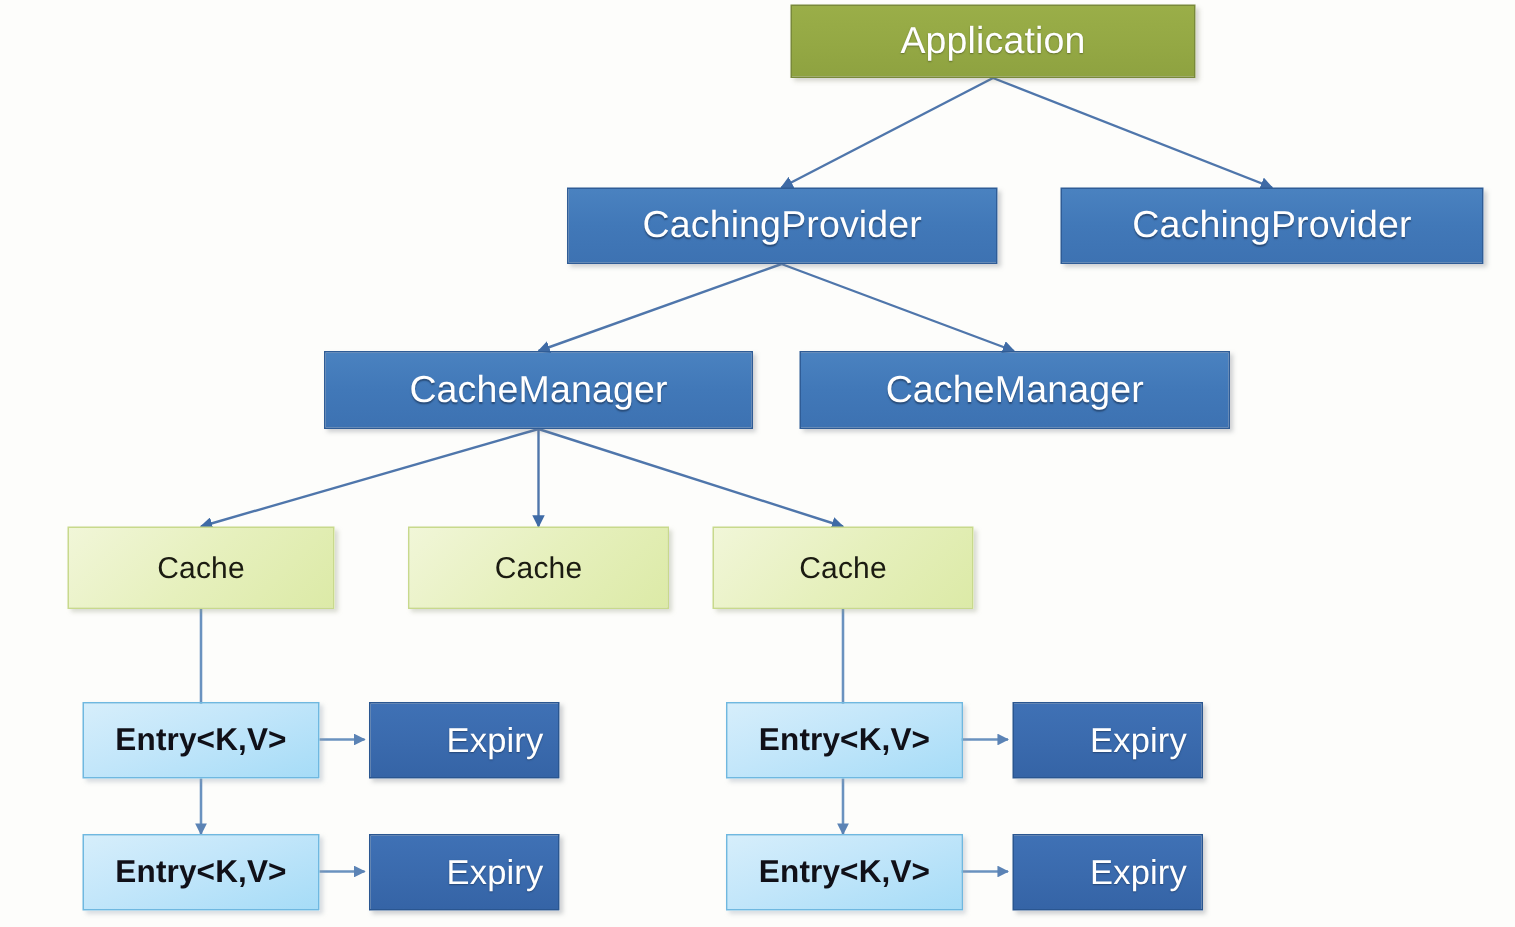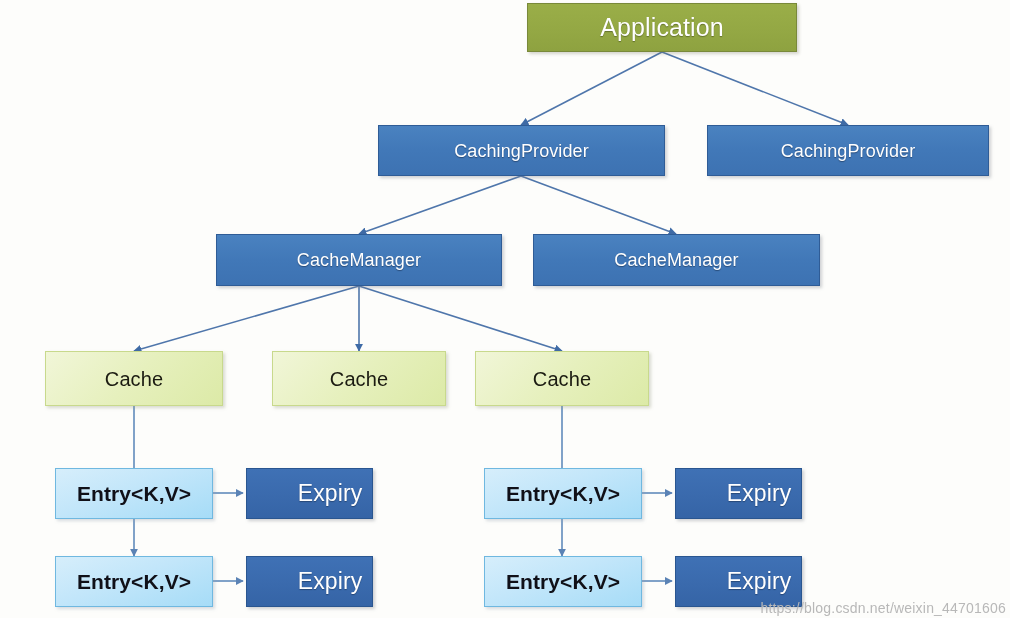--- a/index.html
+++ b/index.html
@@ -53,21 +53,21 @@
     font-size: 25px;
     text-shadow: 0 1px 1px rgba(60,70,25,0.55);
     box-shadow: 2px 2px 3px rgba(120,120,100,0.30);
   }
 
   
   .n-blue {
     background: linear-gradient(180deg, #4a82c0 0%, #4178b8 50%, #3d72b2 100%);
     border: 1px solid #2f5c96;
     color: #ffffff;
-    font-size: 18px;
+    font-size: 25px;
     text-shadow: 0 1px 1px rgba(20,40,70,0.55);
     box-shadow: 2px 2px 3px rgba(120,125,135,0.35);
   }
 
   
   .n-cache {
     background: linear-gradient(135deg, #f1f6d8 0%, #e6f0bd 50%, #dceaa7 100%);
     border: 1px solid #c8d98c;
     color: #1b1b11;
     font-size: 20px;
@@ -199,15 +199,14 @@
     <span class="node-label">Expiry</span>
   </div>
 
   <div class="node n-entry" style="left:484px; top:556px; width:158px; height:51px;">
     <span class="node-label">Entry&lt;K,V&gt;</span>
   </div>
   <div class="node n-expiry" style="left:675px; top:556px; width:127px; height:51px;">
     <span class="node-label">Expiry</span>
   </div>
 
-  <div class="watermark">https://blog.csdn.net/weixin_44701606</div>
 
 </div>
 
 </body></html>

